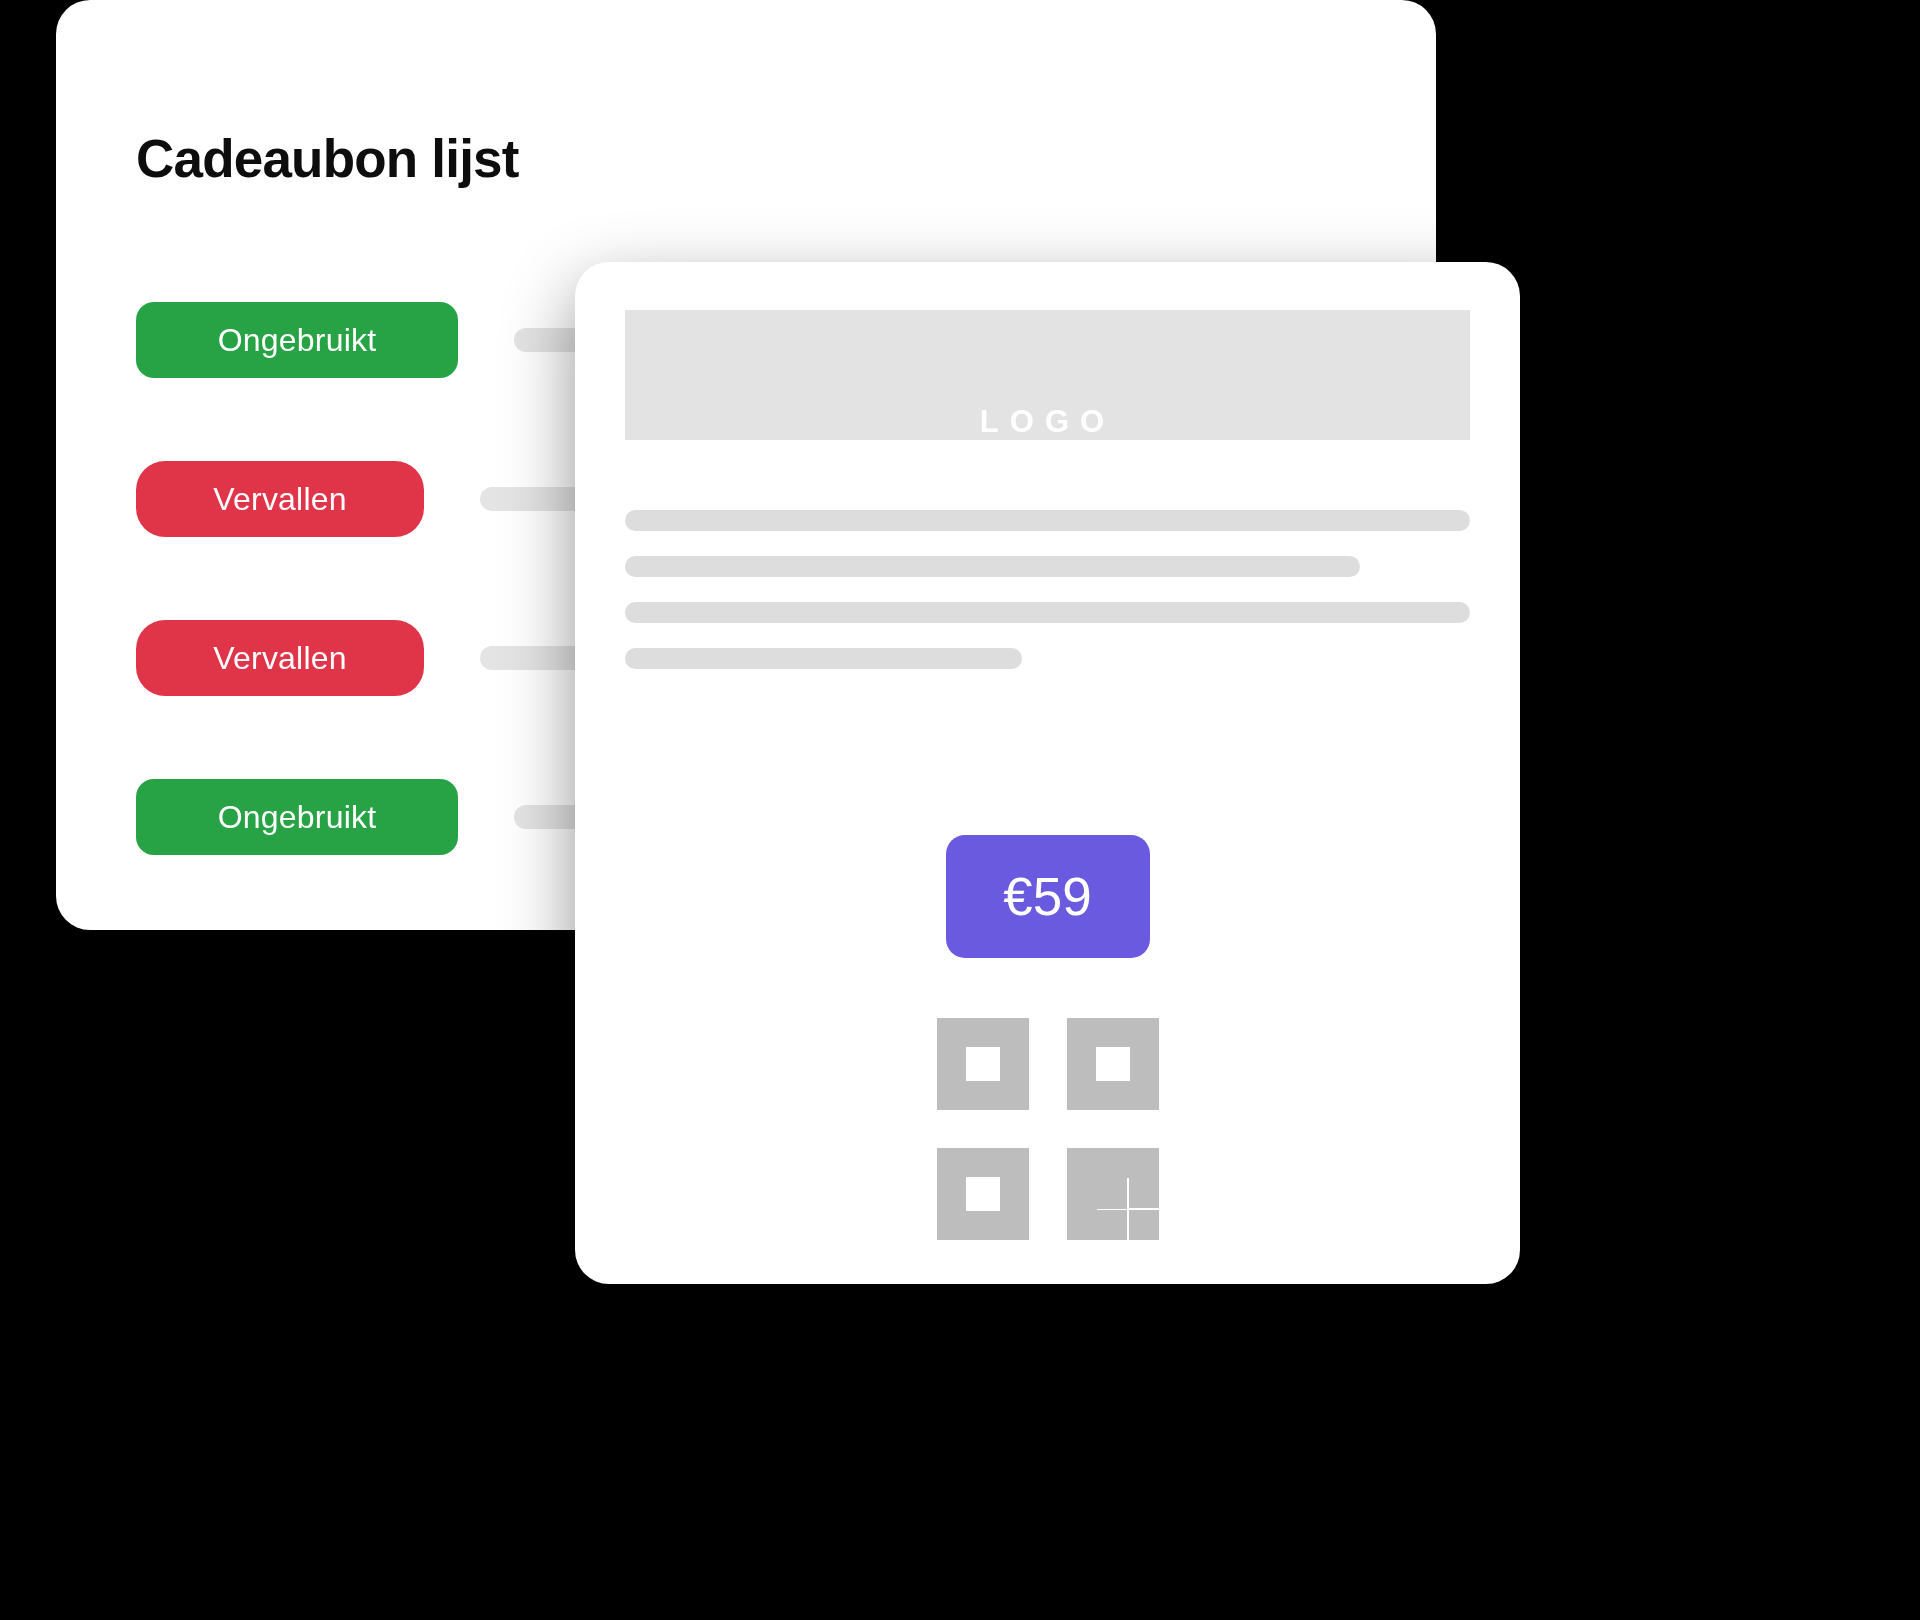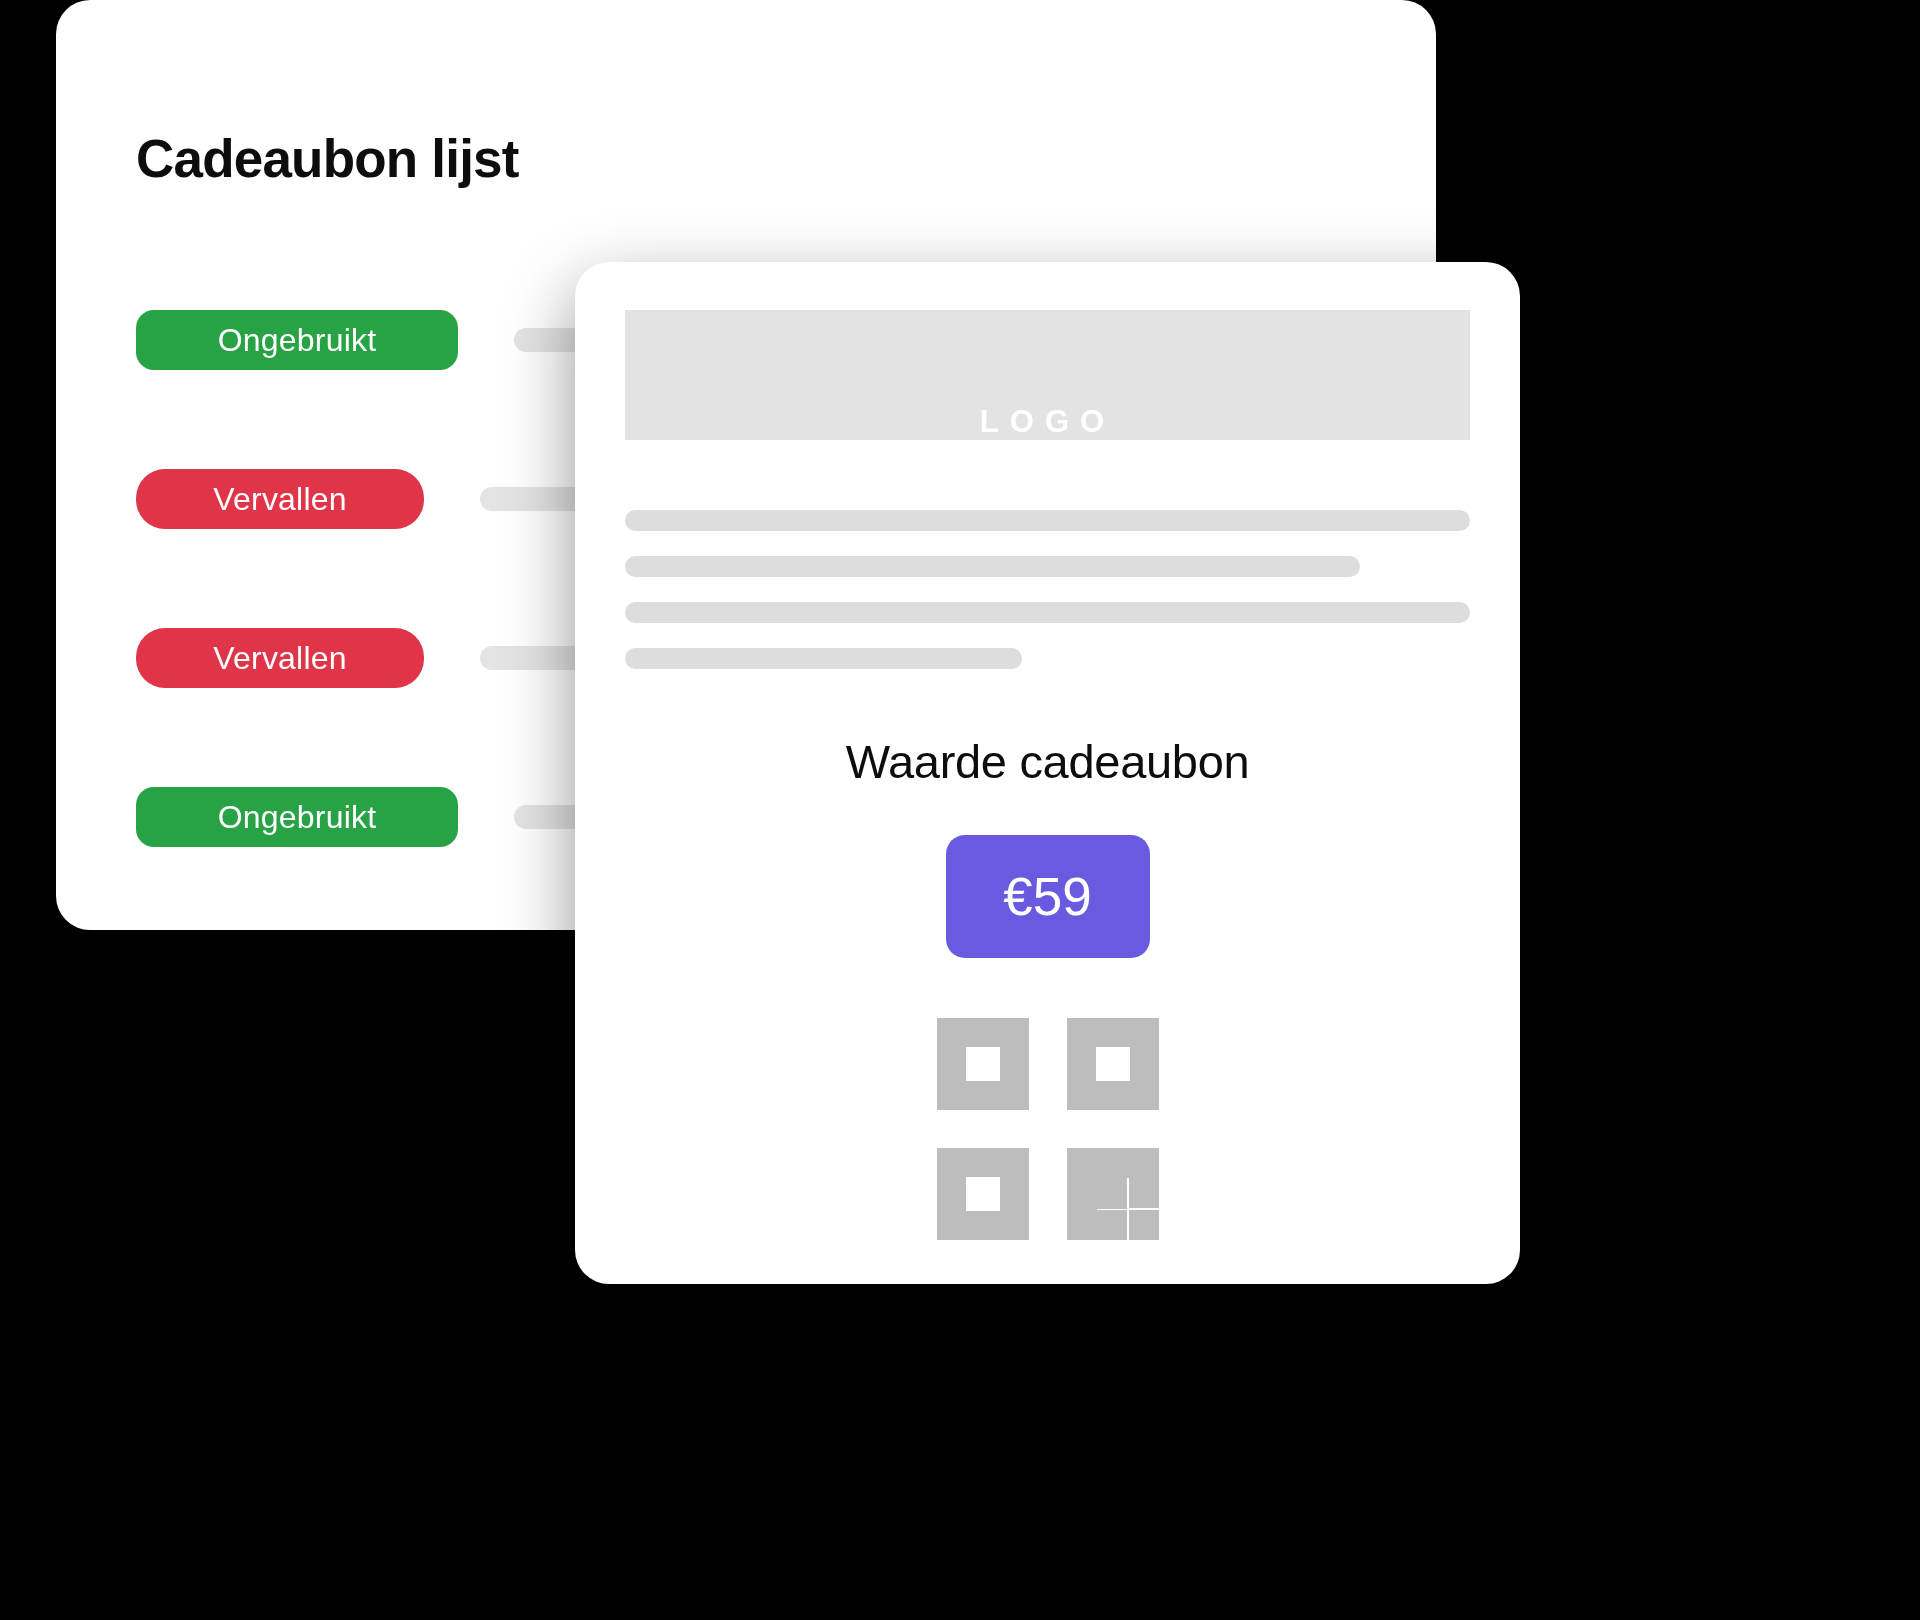--- a/index.html
+++ b/index.html
@@ -51,21 +51,21 @@
     display: flex;
     align-items: center;
     height: 80px;
     margin-bottom: 79px;
   }
 
   .badge {
     display: inline-flex;
     align-items: center;
     justify-content: center;
-    height: 60px;
+    height: 76px;
     padding: 0 30px;
     border-radius: 18px;
     color: #ffffff;
     font-size: 32px;
     font-weight: 500;
     letter-spacing: 0.2px;
     white-space: nowrap;
   }
   .badge-green { background: #27a345; min-width: 322px; }
   .badge-red   { background: #e03449; min-width: 288px; border-radius: 29px; }
@@ -209,21 +209,20 @@
       <span class="logo-text">LOGO</span>
     </div>
 
     <div class="skeleton">
       <div class="sk-line" style="width:100%"></div>
       <div class="sk-line" style="width:87%"></div>
       <div class="sk-line" style="width:100%"></div>
       <div class="sk-line" style="width:47%"></div>
     </div>
 
-    <div class="value-heading">Waarde cadeaubon</div>
 
     <div class="value-badge">€59</div>
 
     <div class="qr">
       <div class="qr-cell f-tl">
         <div class="qr-cell f-in"></div>
       </div>
       <div class="qr-cell f-tr">
         <div class="qr-cell f-in"></div>
       </div>

